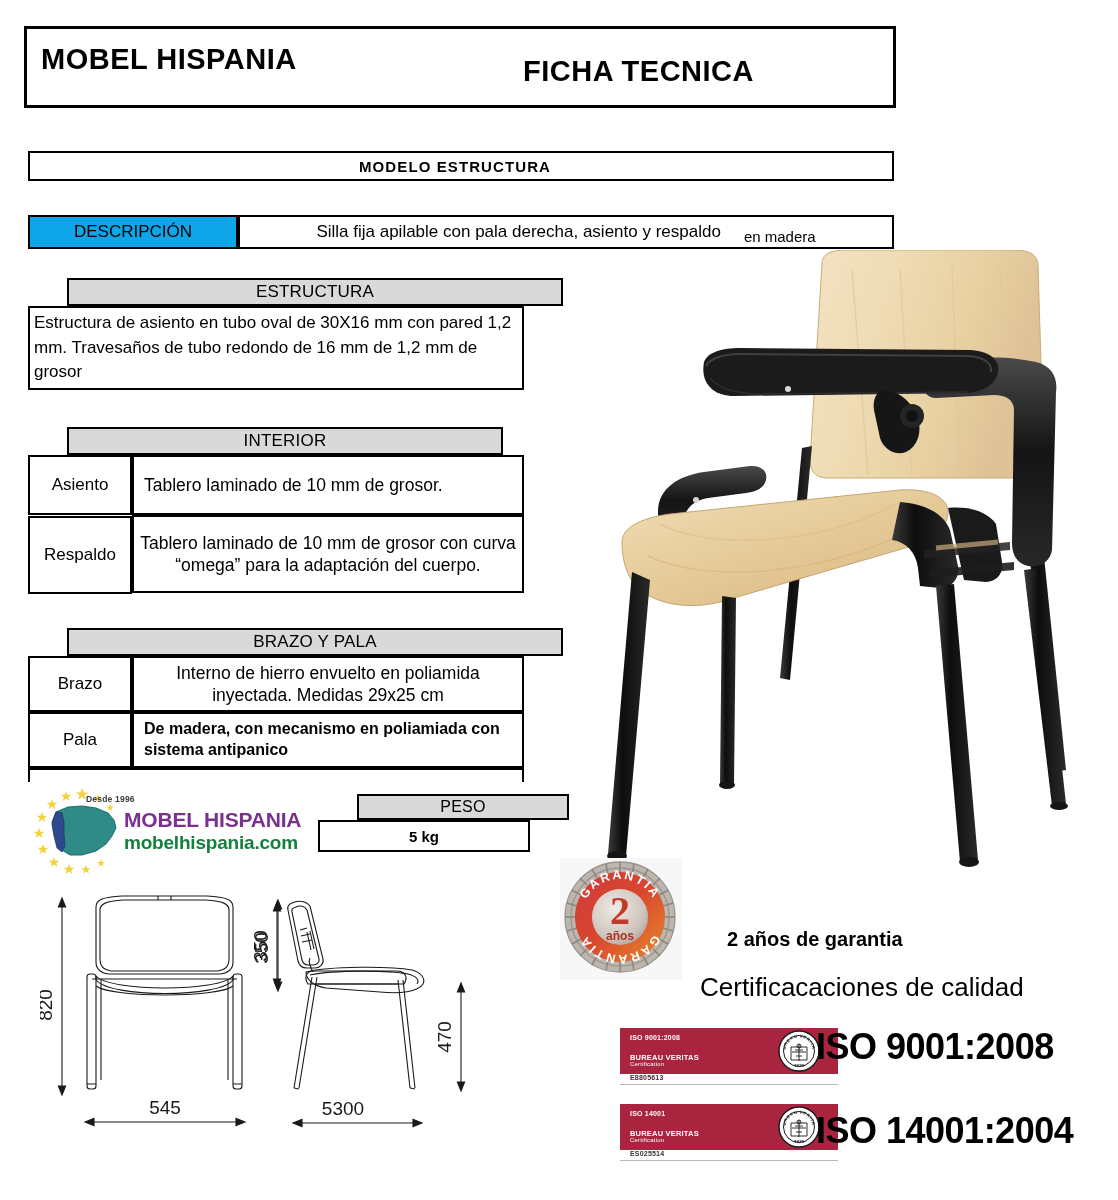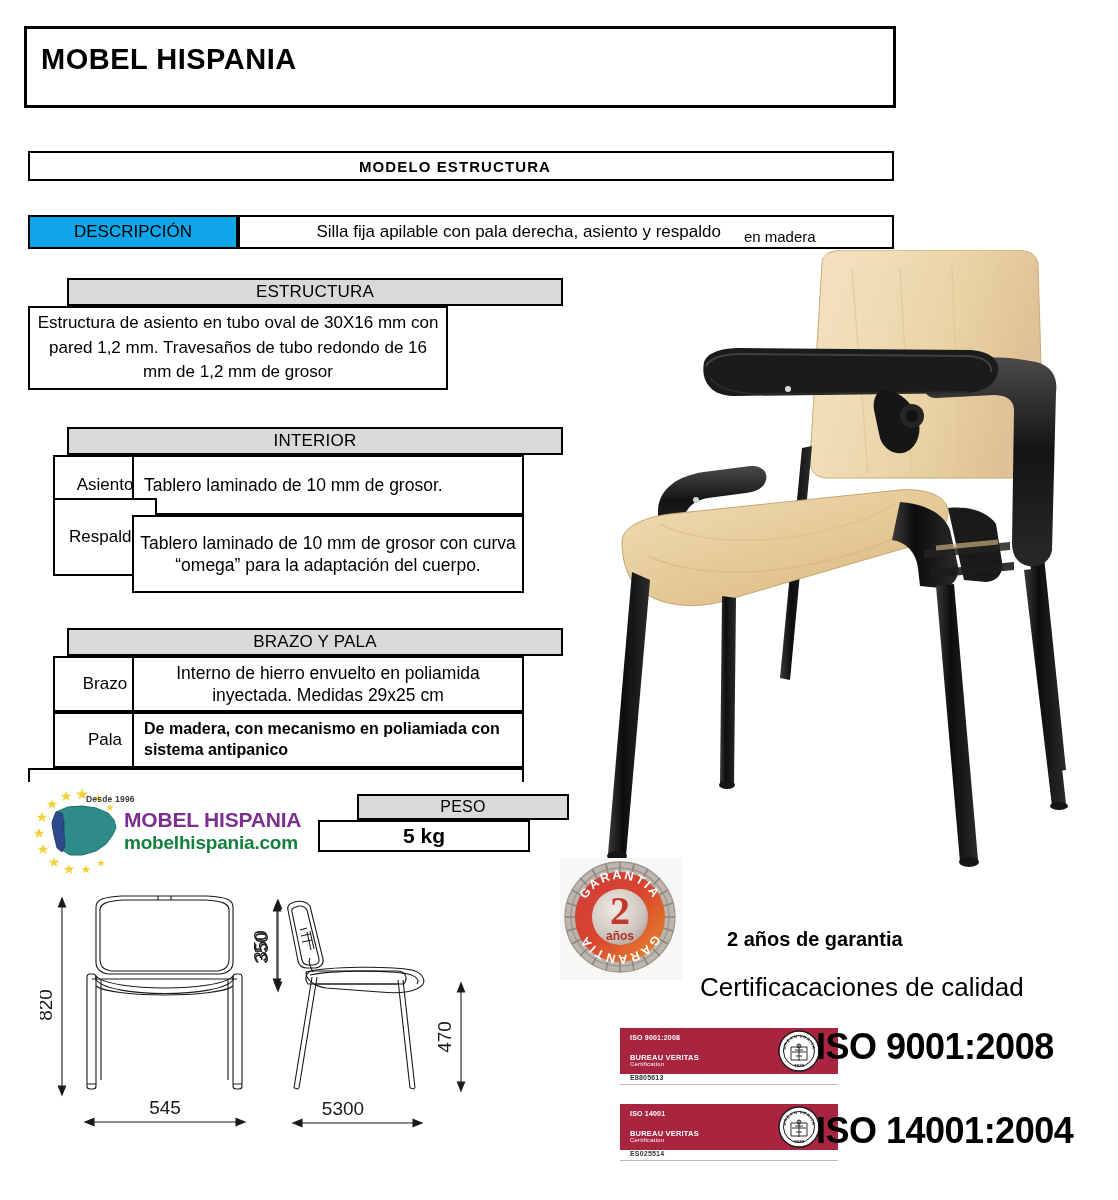--- a/index.html
+++ b/index.html
@@ -82,38 +82,37 @@
     left: 238px; top: 215px; width: 656px; height: 34px;
     border: 2px solid #000000;
     display: flex; align-items: center; justify-content: center;
     font-size: 17px; white-space: nowrap; gap: 13px;
   }
   #desc-value .tail { font-size: 15px; margin-left: 10px; margin-top: 8px; }
 
   
   #estructura-head { left: 28px; top: 278px; width: 496px; height: 28px; }
   #estructura-body {
-    left: 28px; top: 306px; width: 420px; height: 84px;
+    left: 28px; top: 306px; width: 496px; height: 84px;
     border: 2px solid #000000;
     display: flex; align-items: center; justify-content: center;
-    text-align: center; font-size: 17px; line-height: 1.45;
+    text-align: left; font-size: 17px; line-height: 1.45;
     padding: 0 4px; box-sizing: border-box;
   }
 
   
-  #interior-head { left: 28px; top: 427px; width: 496px; height: 28px; }
+  #interior-head { left: 28px; top: 427px; width: 436px; height: 28px; }
   #interior-r1-k { left: 28px;  top: 455px; width: 104px; height: 60px; }
   #interior-r1-v { left: 132px; top: 455px; width: 392px; height: 60px;
                    justify-content: flex-start; padding-left: 10px; }
-  #interior-r2-k { left: 28px;  top: 498px; width: 104px; height: 78px; }
+  #interior-r2-k { left: 28px;  top: 516px; width: 104px; height: 78px; }
   #interior-r2-v { left: 132px; top: 515px; width: 392px; height: 78px; }
   .key-cell {
     display: flex; align-items: center; justify-content: center;
     font-size: 17px;
-    margin-left: 25px;
   }
 
   
   #brazo-head  { left: 28px; top: 628px; width: 496px; height: 28px; }
   #brazo-r1-k  { left: 28px;  top: 656px; width: 104px; height: 56px; }
   #brazo-r1-v  { left: 132px; top: 656px; width: 392px; height: 56px; }
   #brazo-r2-k  { left: 28px;  top: 712px; width: 104px; height: 56px; }
   #brazo-r2-v  { left: 132px; top: 712px; width: 392px; height: 56px;
                  justify-content: flex-start; text-align: left;
                  font-weight: bold; font-size: 16px; line-height: 1.3;
@@ -140,21 +139,21 @@
     font-size: 19px; font-weight: bold; color: #15803d;
     letter-spacing: -.2px; white-space: nowrap;
   }
 
   
   #peso-head { left: 318px; top: 794px; width: 212px; height: 26px; font-size: 16px; }
   #peso-val  {
     left: 318px; top: 820px; width: 212px; height: 32px;
     border: 2px solid #000000;
     display: flex; align-items: center; justify-content: center;
-    font-size: 21px; font-weight: bold;
+    font-size: 15px; font-weight: bold;
   }
 
   
   #drawing-front { position: absolute; left: 40px;  top: 880px; width: 250px; height: 250px; }
   #drawing-side  { position: absolute; left: 250px; top: 880px; width: 250px; height: 250px; }
   .dim-label {
     position: absolute; font-size: 19px; font-family: "Liberation Sans", sans-serif;
   }
 
   
@@ -211,20 +210,21 @@
   #iso-label-2 {
     position: absolute; left: 816px; top: 1110px;
     font-size: 36px; font-weight: bold; letter-spacing: -.5px; white-space: nowrap;
   }
 </style>
 </head>
 <body>
 
 <div class="box" id="header-box">
   <div id="brand-title">MOBEL HISPANIA</div>
+  <div id="sheet-title">FICHA TECNICA</div>
 </div>
 
 <div class="box" id="modelo-box">
   <span id="modelo-text">MODELO  ESTRUCTURA</span>
 </div>
 
 <div class="box" id="desc-label">DESCRIPCIÓN</div>
 <div class="box" id="desc-value">
   <span>Silla fija apilable con pala derecha, asiento y respaldo</span>
   <span class="tail">en madera</span>

